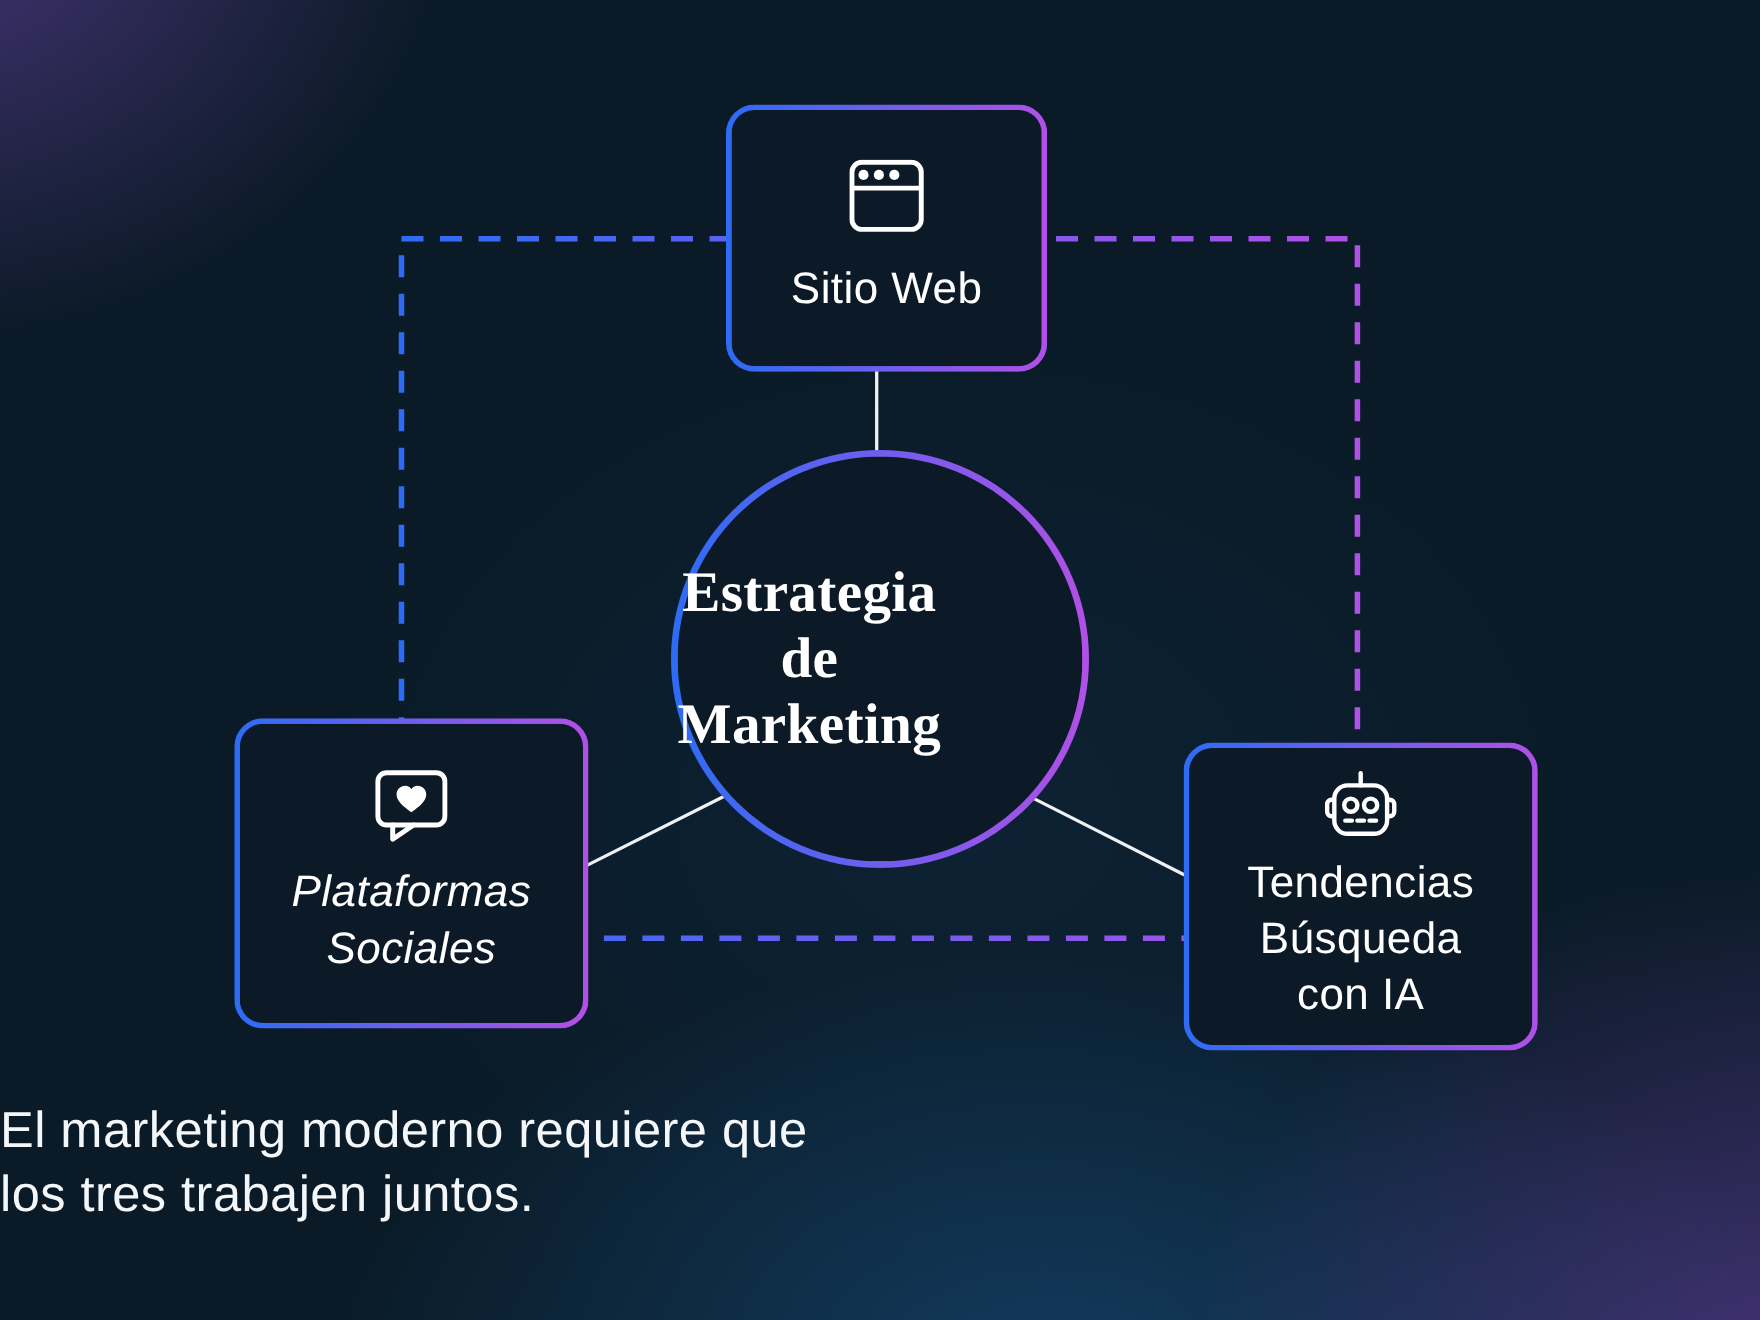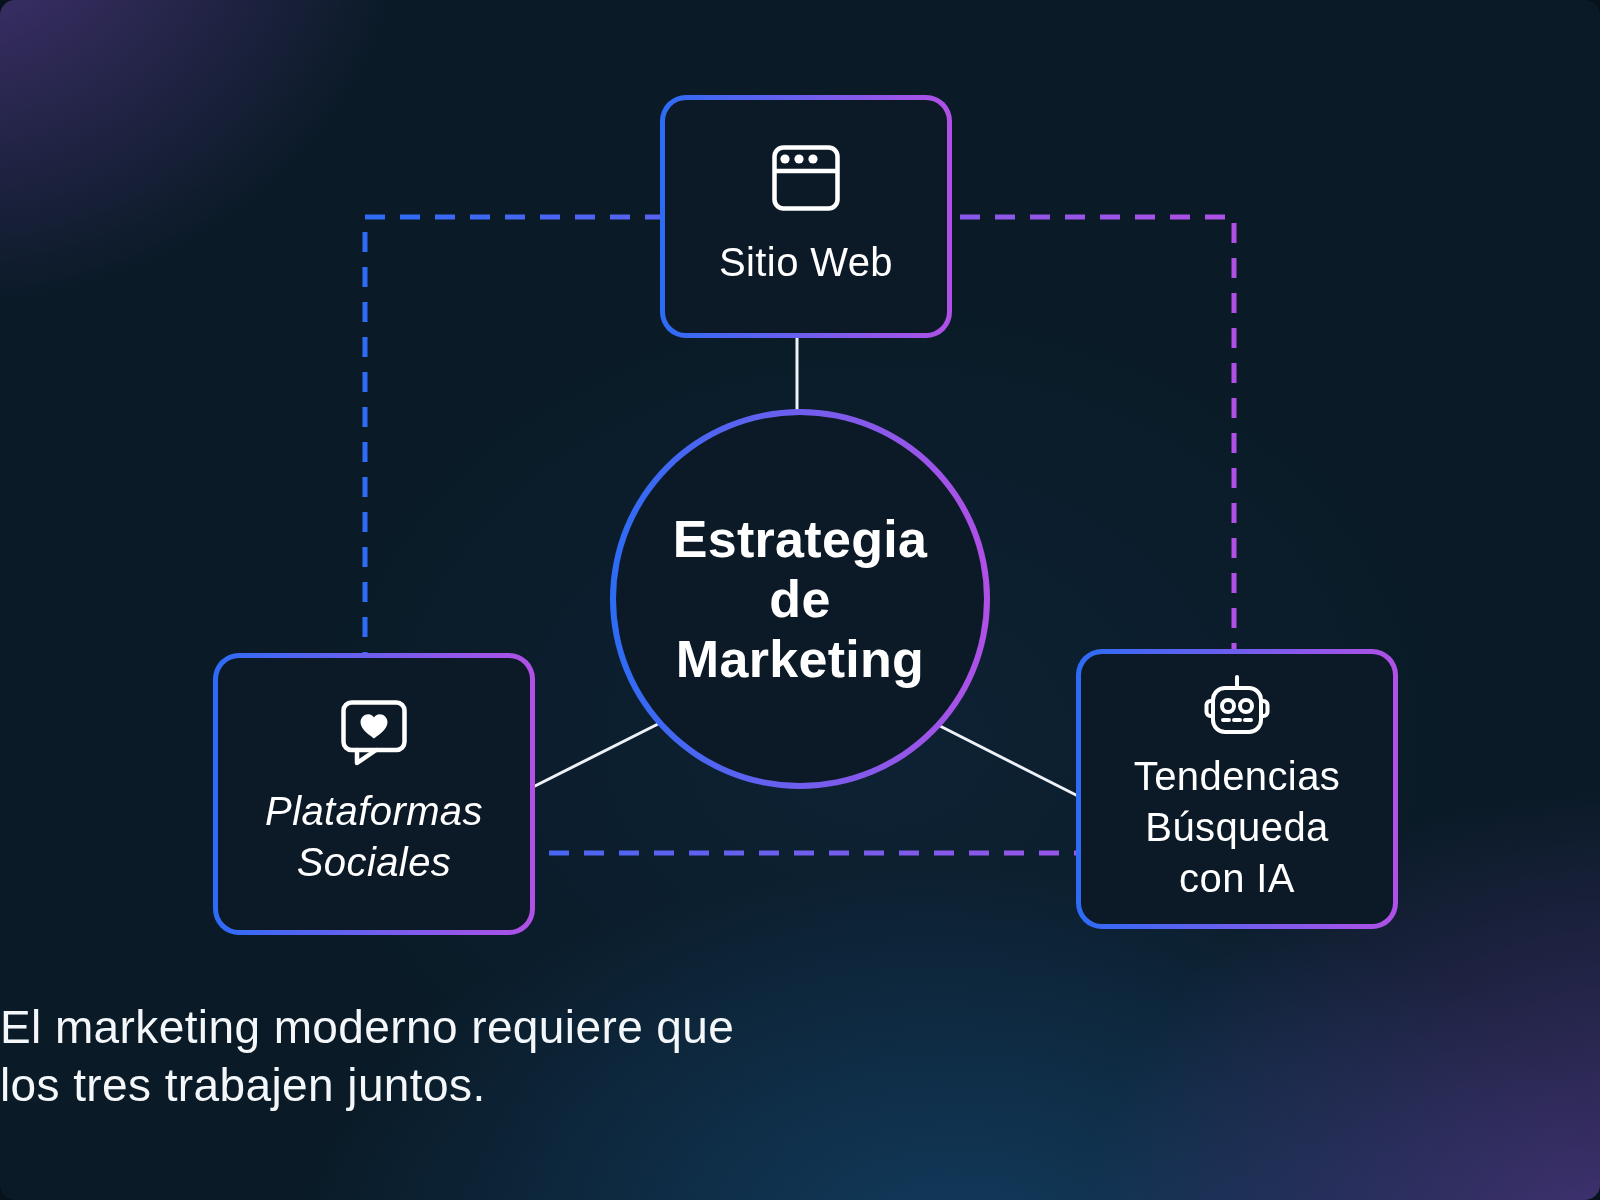--- a/index.html
+++ b/index.html
@@ -16,50 +16,49 @@
     width:1600px;height:1200px;
     overflow:hidden;
     font-family:"Liberation Sans","DejaVu Sans",sans-serif;
     color:var(--text-color);
     background:
       radial-gradient(700px 600px at -4% -8%, rgba(96,62,152,0.72), rgba(96,62,152,0) 68%),
       radial-gradient(820px 700px at 103% 106%, rgba(99,64,160,0.68), rgba(99,64,160,0) 70%),
       radial-gradient(1000px 560px at 60% 104%, rgba(26,92,150,0.50), rgba(26,92,150,0) 68%),
       radial-gradient(900px 700px at 55% 62%, rgba(20,52,84,0.30), rgba(20,52,84,0) 72%),
       #0a1a26;
-    border-radius: 15px;
   }
   .lines-layer{position:absolute;left:0;top:0;width:1600px;height:1200px;}
   .node{
     position:absolute;
     border-radius:26px;
     border:5px solid transparent;
     background:
       linear-gradient(var(--node-fill),var(--node-fill)) padding-box,
       linear-gradient(90deg,var(--accent-blue),var(--accent-purple)) border-box;
     display:flex;flex-direction:column;align-items:center;justify-content:center;
     text-align:center;
   }
   .node-label{
     white-space:pre-line;
     font-size:40px;line-height:1.27;letter-spacing:0.4px;
     color:var(--text-color);
   }
   #node-website{left:660px;top:95px;width:282px;height:233px;gap:26px;}
   #node-social{left:213px;top:653px;width:312px;height:272px;gap:20px;font-style:italic;}
-  #node-ai{left:1076px;top:649px;width:312px;height:270px;gap:15px;}
+  #node-ai{left:1076px;top:675px;width:312px;height:270px;gap:15px;}
   .node .icon{display:block;}
   .hub{
     position:absolute;left:610px;top:409px;width:368px;height:368px;
     border-radius:50%;
     border:6px solid transparent;
     background:
       linear-gradient(var(--node-fill),var(--node-fill)) padding-box,
       linear-gradient(90deg,var(--accent-blue),var(--accent-purple)) border-box;
-    display:flex;align-items:center;justify-content:center;
+    display:flex;align-items:center;font-family:Liberation Serif, serif;
   }
   .hub-label{
     white-space:pre-line;text-align:center;
     font-weight:bold;font-size:52px;line-height:1.16;letter-spacing:0.3px;
   }
   .caption{
     position:absolute;left:0;right:0;top:998px;
     text-align:left;white-space:pre-line;
     font-size:46px;line-height:1.27;letter-spacing:0.4px;
     color:#f4f7fa;

